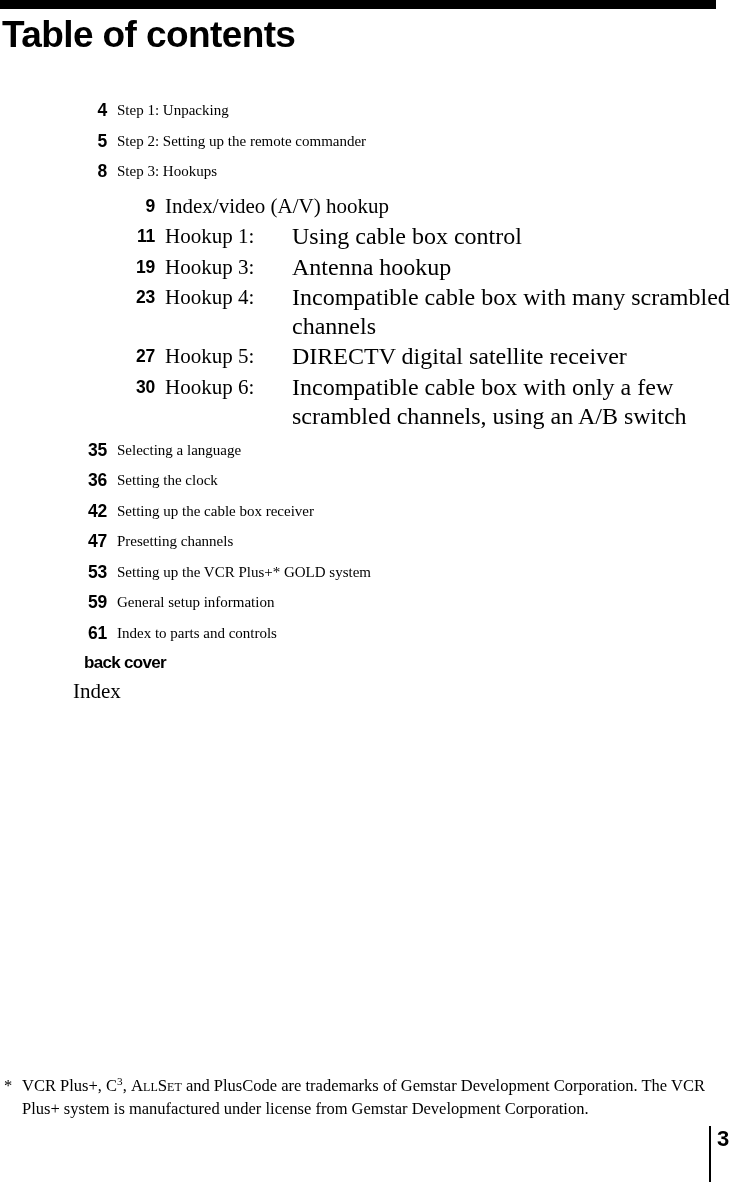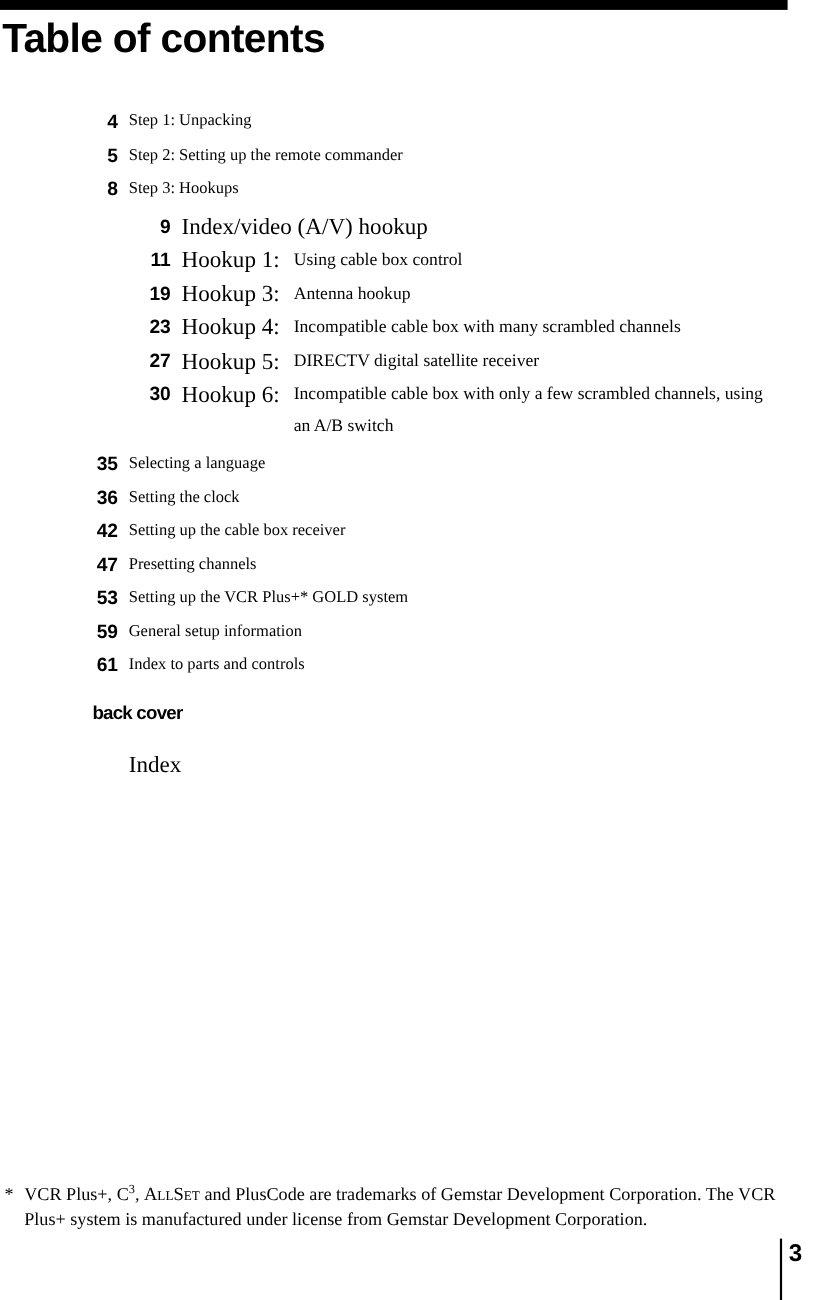--- a/index.html
+++ b/index.html
@@ -76,49 +76,49 @@
 
   
   .row-l2 .label-col {
     font-size: 21px;
     line-height: 29px;
     padding-left: 10px;
     flex: 0 0 auto;
     white-space: nowrap;
   }
   .row-l2 .desc-col {
-    font-size: 16px;
+    font-size: 24px;
     line-height: 29px;
     flex: 1 1 auto;
     max-width: 443px;
     padding-left: 0;
+    margin-left: 25px;
   }
   .row-l2 .label-col.has-desc { width: 102px; }
 
   .row-l2.plain .label-col {
     padding-left: 10px;
   }
 
   
   .row-backcover {
-    margin-top: 16px;
+    margin-top: 2px;
   }
   .backcover-label {
     font-family: "Liberation Sans", "DejaVu Sans", sans-serif;
     font-weight: bold;
     font-size: 17px;
     line-height: 26px;
     letter-spacing: -0.7px;
     padding-left: 84px;
   }
   .row-index .index-text {
     font-size: 21px;
     line-height: 29px;
-    padding-left: 117px;
-    margin-top: 18px;
+    padding-left: 73px;
   }
 
   
   .gap-before { margin-top: 5px; }
 
   
   .footnote {
     position: absolute;
     left: 4px;
     top: 1074px;

